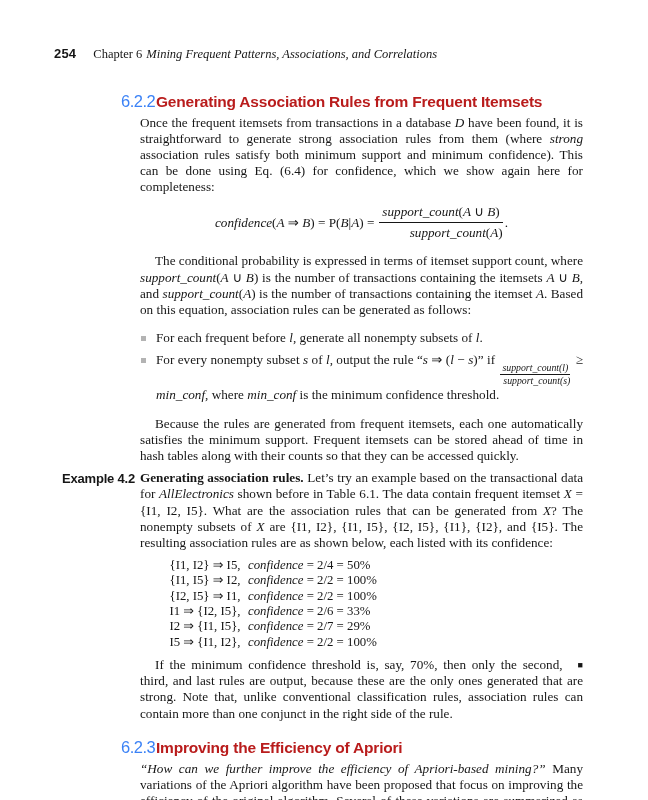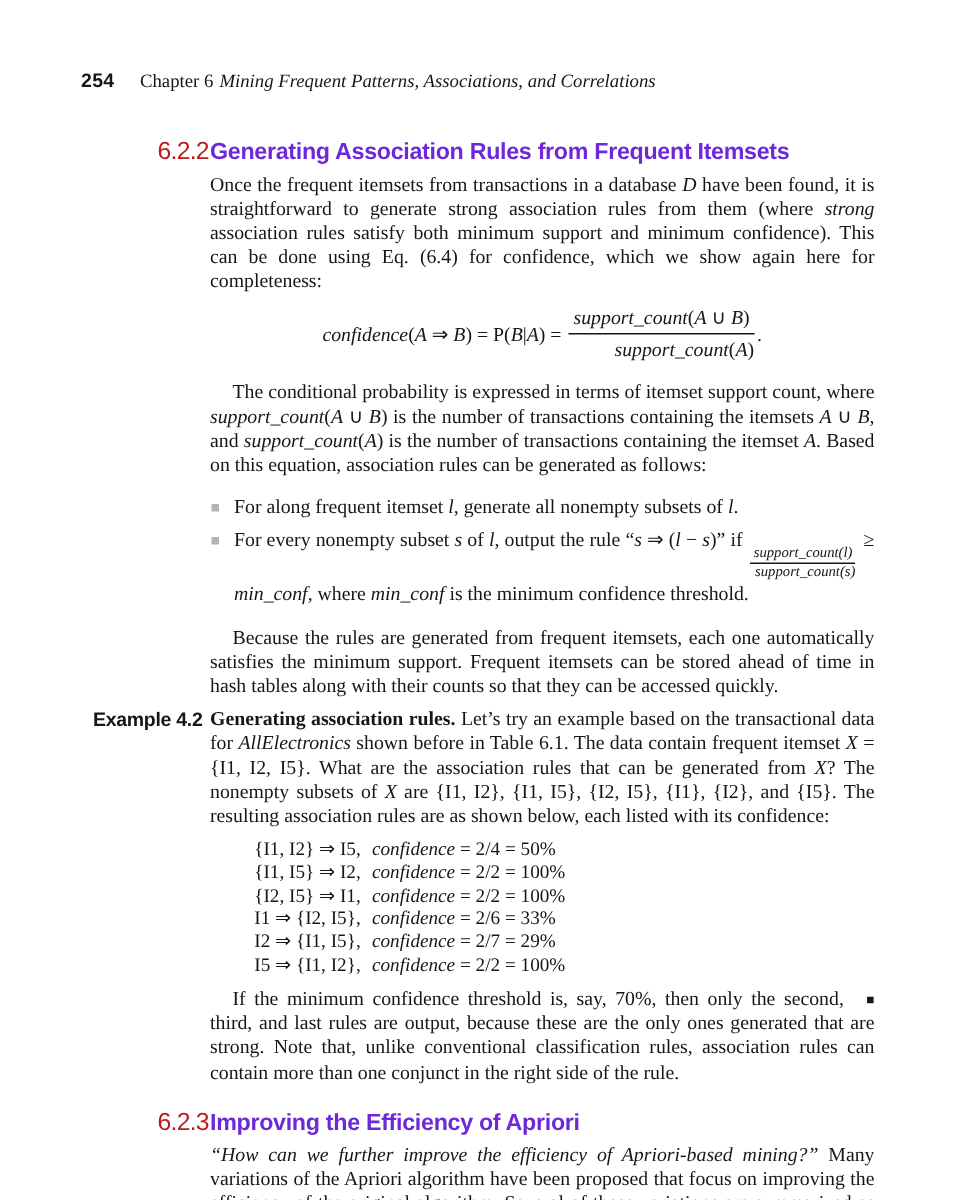--- a/index.html
+++ b/index.html
@@ -45,28 +45,29 @@
   }
   .sec-heading.h622 { margin-top: 30px; }
   .sec-heading.h623 { margin-top: 16px; }
   .sec-num {
     font-family: "Liberation Sans", sans-serif;
     font-weight: normal;
     font-size: 16.5px;
     letter-spacing: -0.5px;
     width: 35px;
     flex: none;
-    color: #b91c1c;
+    color: #3b82f6;
+    margin-left: 16px;
   }
   .sec-title {
     font-family: "Liberation Sans", sans-serif;
     font-weight: bold;
     font-size: 15.5px;
     letter-spacing: -0.2px;
-    color: #6d28d9;
+    color: #b91c1c;
   }
 
   
   .content {
     margin-left: 140px;
     width: 443px;
   }
   .para {
     margin: 0;
     font-size: 13.2px;
@@ -194,21 +195,21 @@
         <span class="den"><span class="it">support_count</span><span>(</span><span class="it">A</span><span>)</span></span>
       </span>
       <span class="eq-period">.</span>
     </div>
 
     <p class="para indent m-cond"><span>The conditional probability is expressed in terms of itemset support count, where </span><span class="it">support_count</span><span>(</span><span class="it">A</span><span> ∪ </span><span class="it">B</span><span>) is the number of transactions containing the itemsets </span><span class="it">A</span><span> ∪ </span><span class="it">B</span><span>, and </span><span class="it">support_count</span><span>(</span><span class="it">A</span><span>) is the number of transactions containing the itemset </span><span class="it">A</span><span>. Based on this equation, association rules can be generated as follows:</span></p>
 
     <div class="bullets">
       <div class="bullet-row">
         <span class="bullet-sq"></span>
-        <span class="bullet-text"><span>For along frequent itemset </span><span class="it">l</span><span>, generate all nonempty subsets of </span><span class="it">l</span><span>.</span></span>
+        <span class="bullet-text"><span>For each frequent before </span><span class="it">l</span><span>, generate all nonempty subsets of </span><span class="it">l</span><span>.</span></span>
       </div>
       <div class="bullet-row">
         <span class="bullet-sq"></span>
         <span class="bullet-text"><span><span>For every nonempty subset </span><span class="it">s</span><span> of </span><span class="it">l</span><span>, output the rule “</span><span class="it">s</span><span> ⇒ (</span><span class="it">l</span><span> − </span><span class="it">s</span><span>)” if </span></span><span class="frac inline">
               <span class="num"><span class="it">support_count(l)</span></span>
               <span class="den"><span class="it">support_count(s)</span></span>
             </span><span><span> ≥ </span><span class="it">min_conf</span><span>, where </span><span class="it">min_conf</span><span> is the minimum confidence threshold.</span></span></span>
       </div>
     </div>
 

